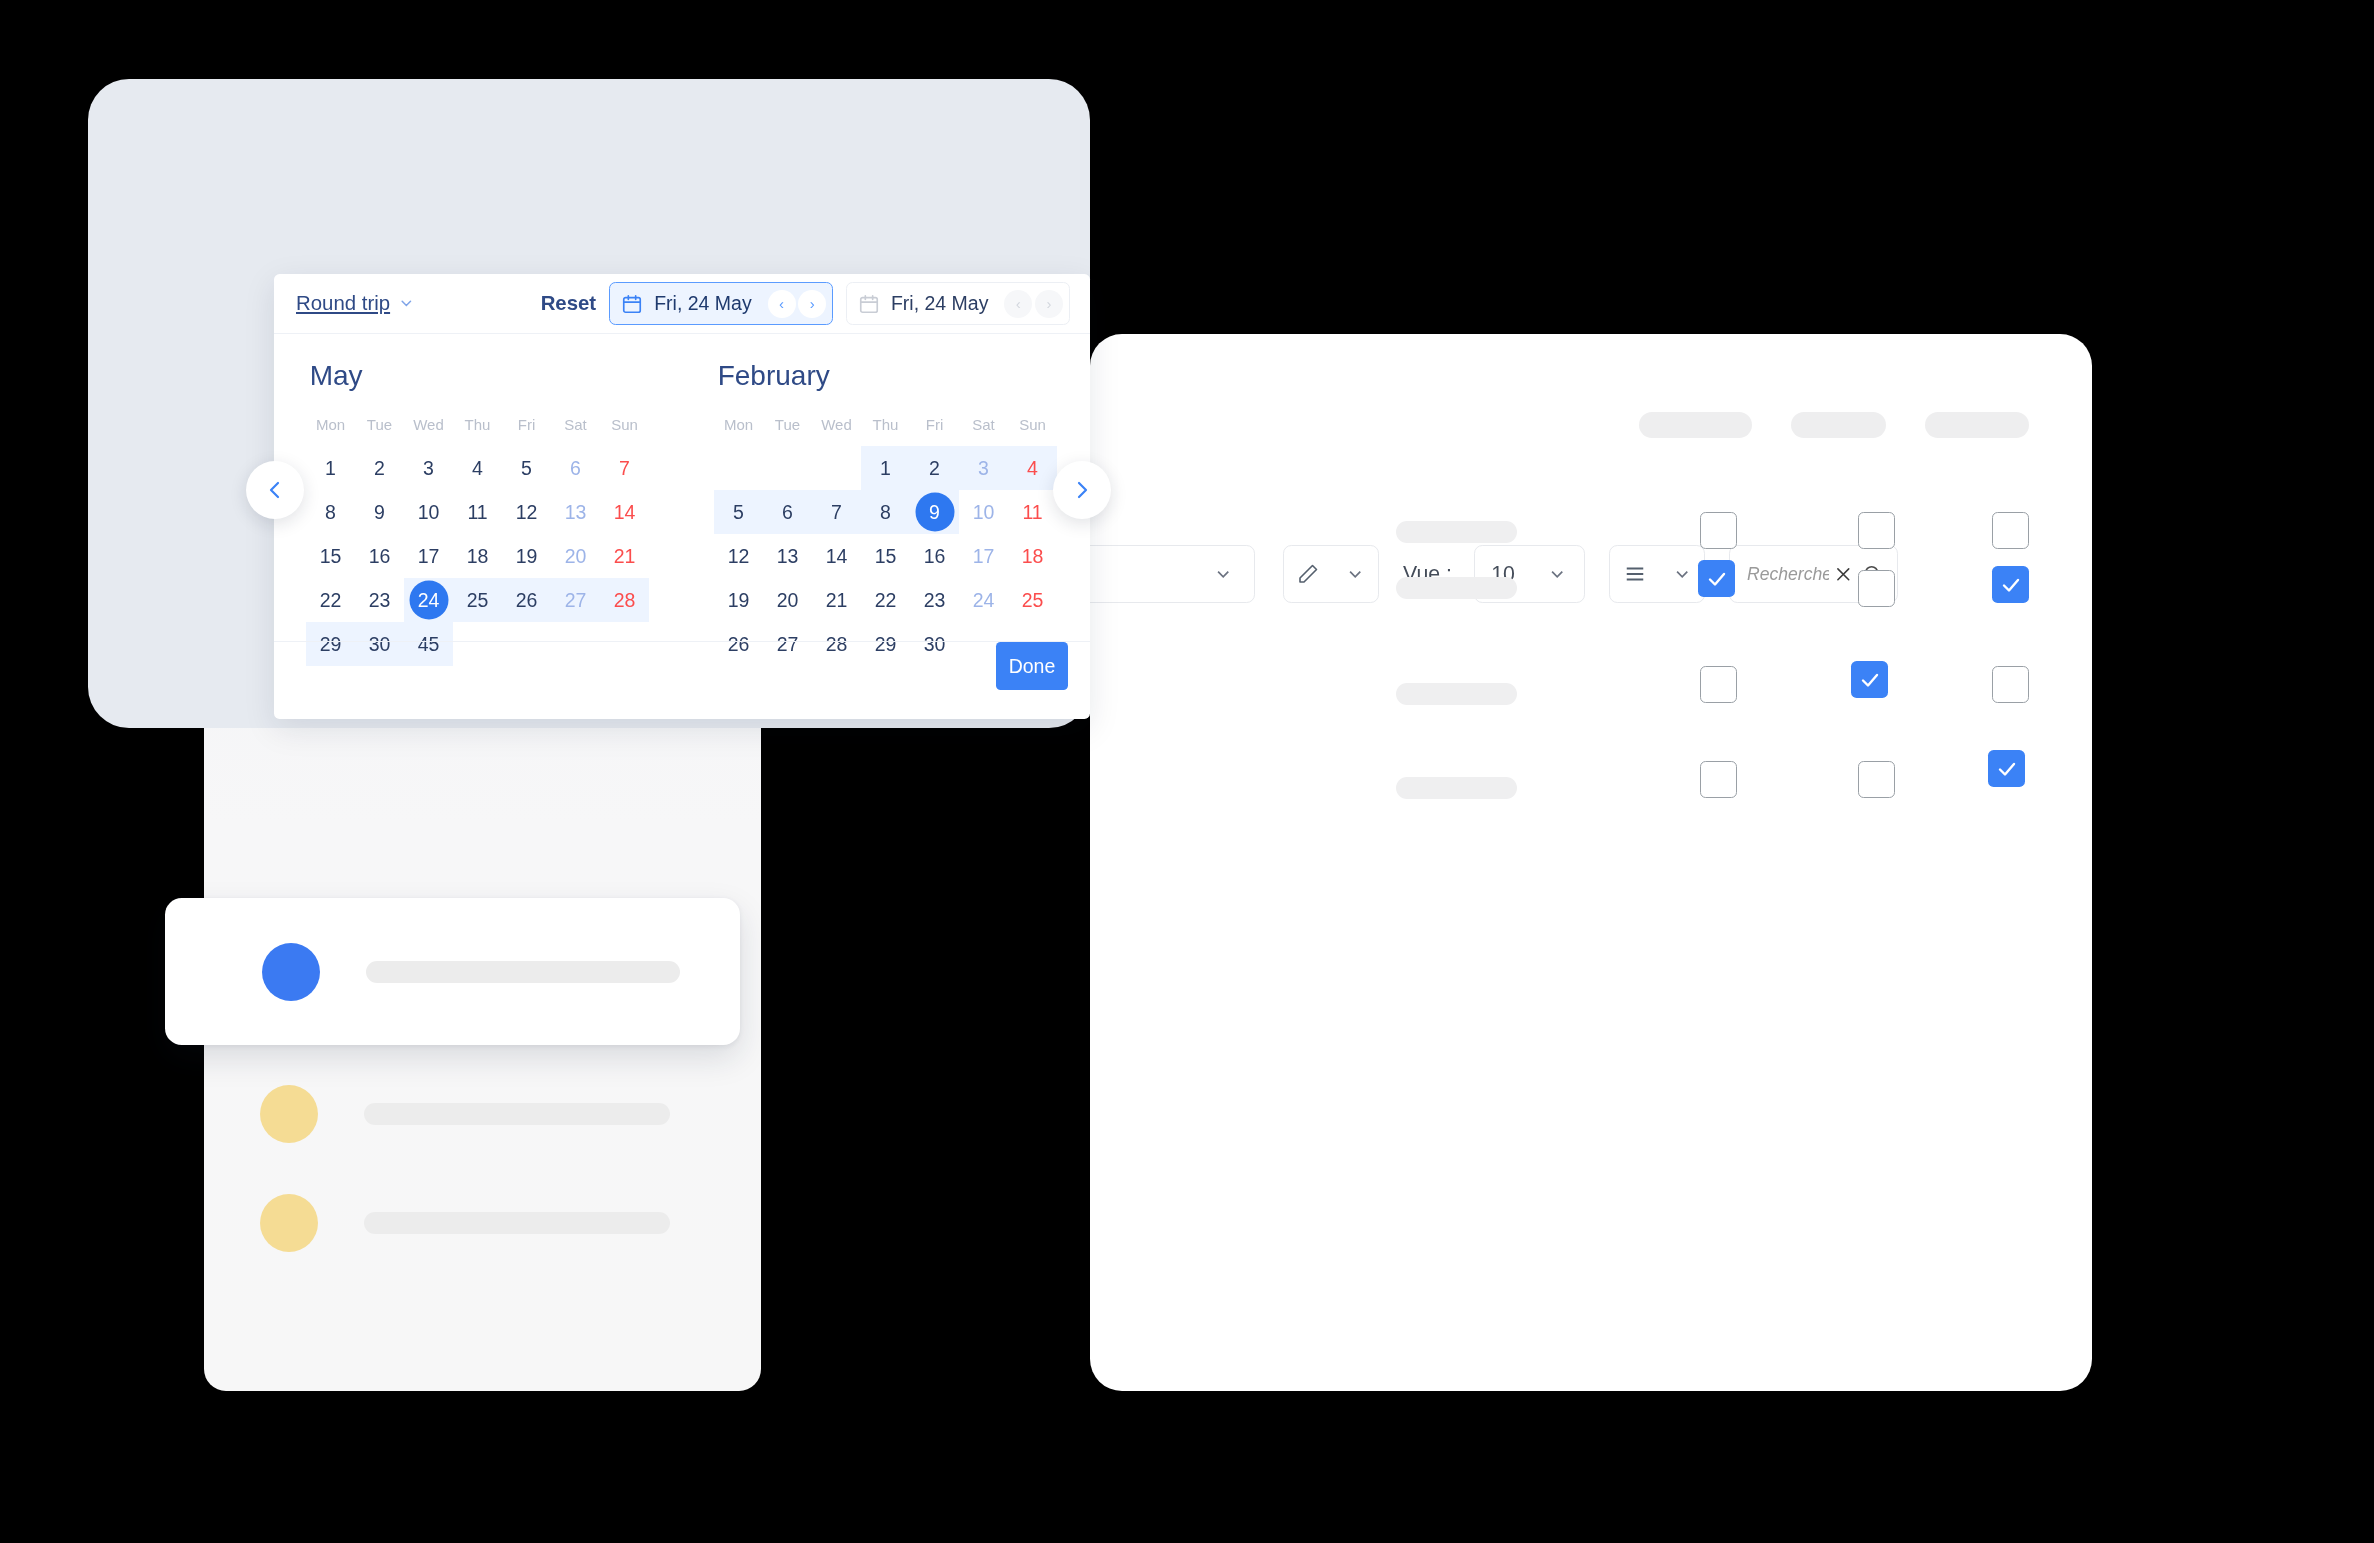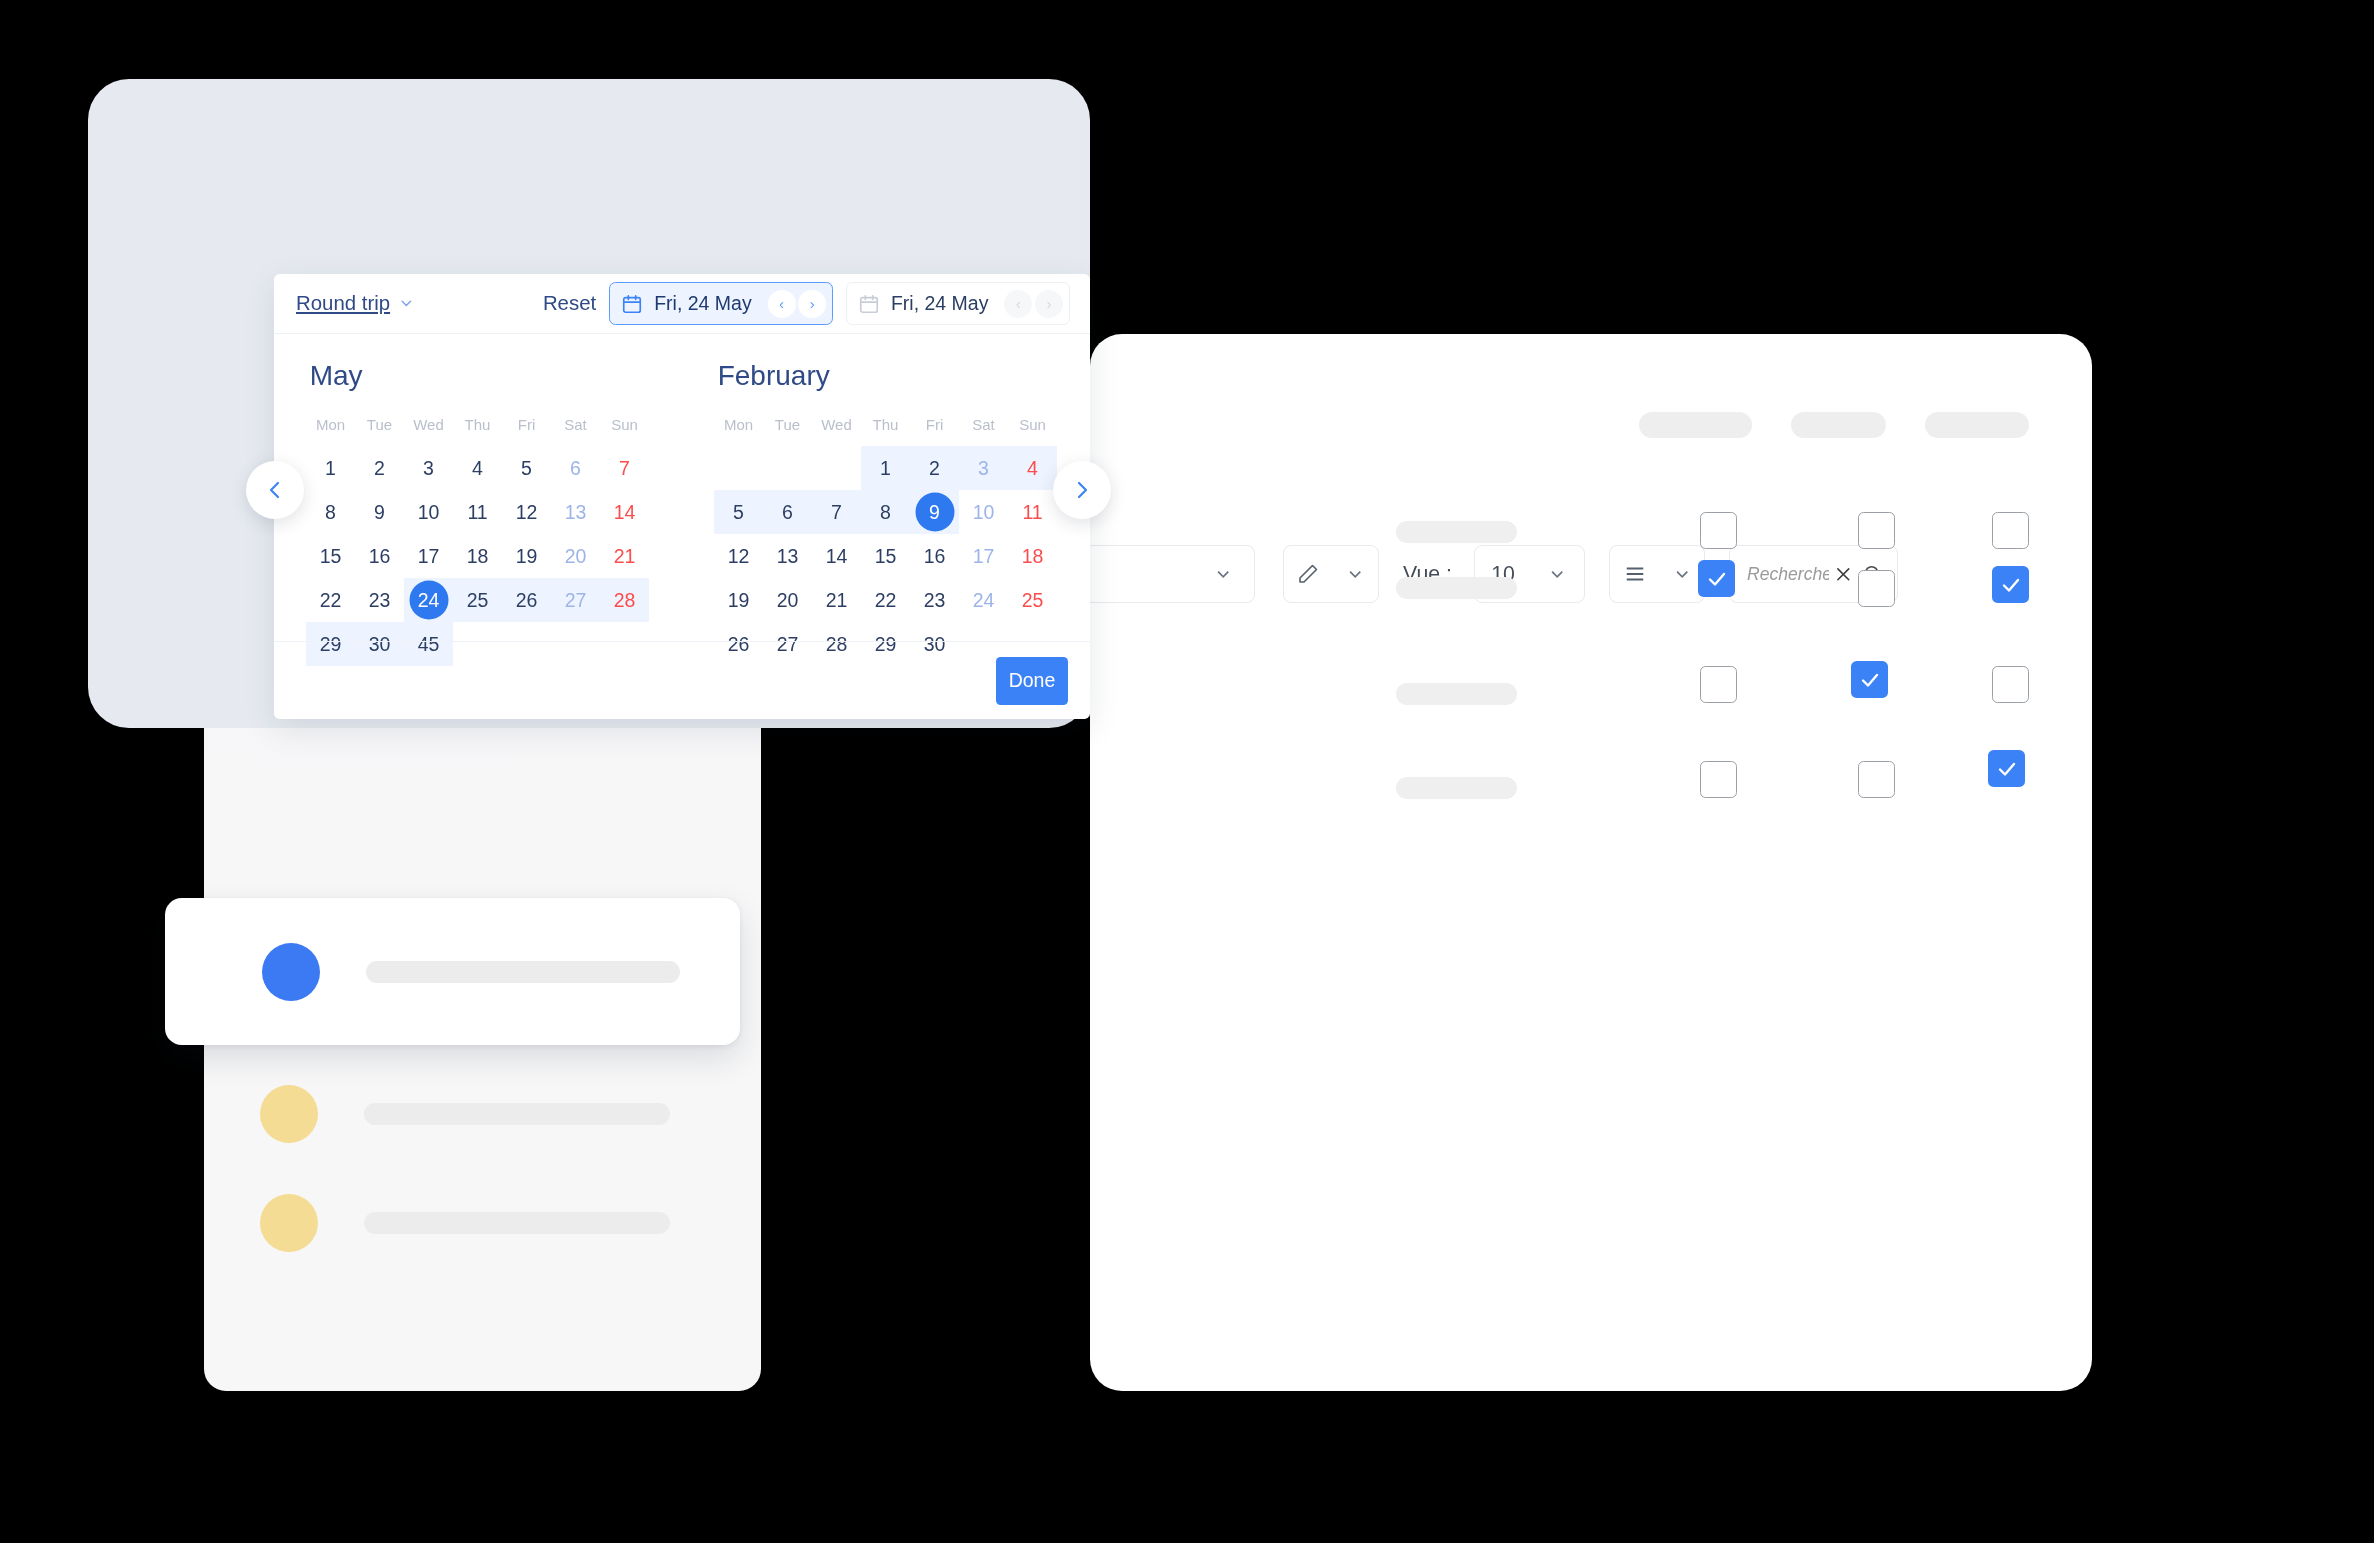--- a/index.html
+++ b/index.html
@@ -74,21 +74,21 @@
   #picker-card{
     position:absolute; left:186px; top:195px; width:816px; height:445px;
     background:#fff; border-radius:5.6px;
     box-shadow:0 9.3px 32px rgba(20,30,55,.10);
   }
   #picker-head{
     height:60px; display:flex; align-items:center; padding:0 20.4px 0 22px;
     border-bottom:0.9px solid #eef1f6; box-sizing:border-box;
   }
   #trip-type{ display:flex; align-items:center; gap:8.3px; color:#2f4a86; font-size:20.4px;text-decoration:underline; }
-  #reset-btn{ margin-left:auto; color:#2f4a86; font-size:20.4px; }
+  #reset-btn{ margin-left:auto; color:#2f4a86; font-size:20.4px;font-weight:bold; }
   .date-field{
     height:43px; box-sizing:border-box; display:flex; align-items:center;
     border-radius:6.5px; padding:0 5.6px 0 11px; margin-left:13px;
   }
   .date-field.active{ background:#edf4ff; border:1.9px solid #5a9bff; }
   .date-field.idle{ background:#fff; border:0.9px solid #eceff4; }
   .date-field .dtext{ font-size:19.5px; margin:0 13px 0 11px; white-space:nowrap; }
   .date-field.active .dtext{ color:#1f3a6e; }
   .date-field.idle .dtext{ color:#2c3e63; }
   .mini-nav{
@@ -110,21 +110,21 @@
   .date-row.inrange .cell.rng{ background:#edf4ff; }
   .cell.sel{ color:#fff; }
   .cell.sel .selcircle{
     position:absolute; left:50%; top:50%; transform:translate(-50%,-50%);
     width:39px; height:39px; border-radius:50%; background:#2e78f0; z-index:0;
   }
   .cell.sel .selnum{ position:relative; z-index:1; }
 
   #picker-foot{
     position:absolute; left:0; right:0; bottom:0; height:78px;
-    border-top:0.9px solid #eef1f6; display:flex; align-items:center;
+    border-top:0.9px solid #eef1f6; display:flex; 
     justify-content:flex-end; padding-right:22px; box-sizing:border-box;margin-top:44px;
   }
   #done-btn{
     background:#3b82f6; color:#fff; border:0; border-radius:4.6px;
     width:72px; height:48px; font-size:19.5px; font-family:"Liberation Sans", sans-serif;
   }
   .round-nav{
     position:absolute; width:58px; height:58px; border-radius:50%; background:#fff;
     box-shadow:0 4.6px 16.7px rgba(20,30,55,.13);
     display:flex; align-items:center; justify-content:center; color:#3b82f6;

